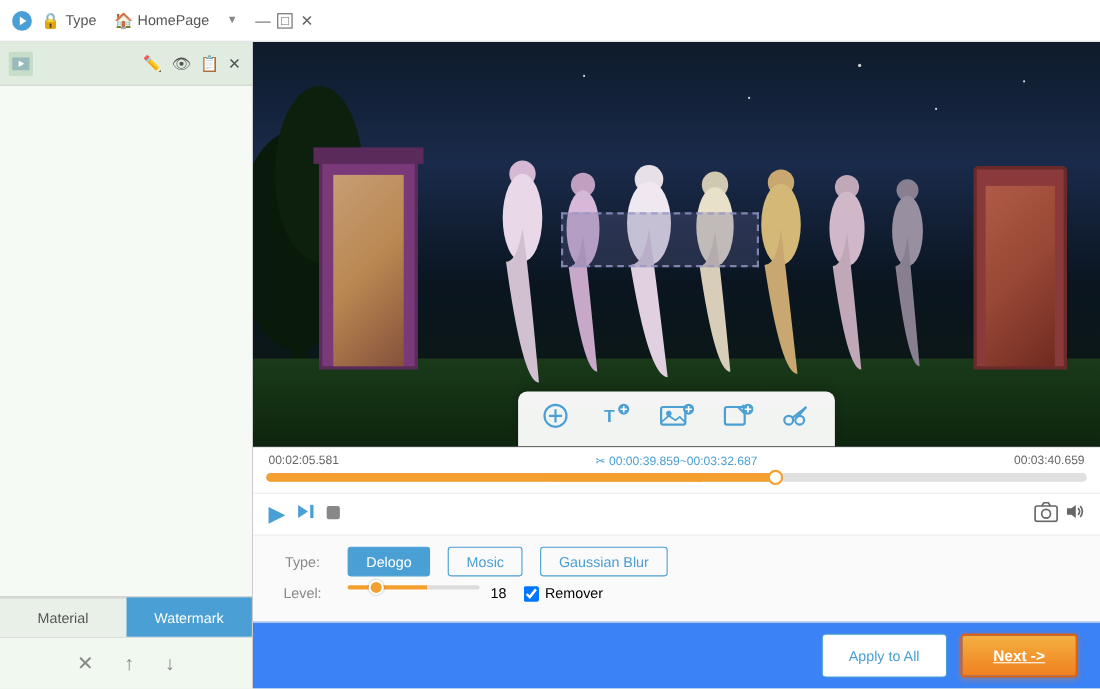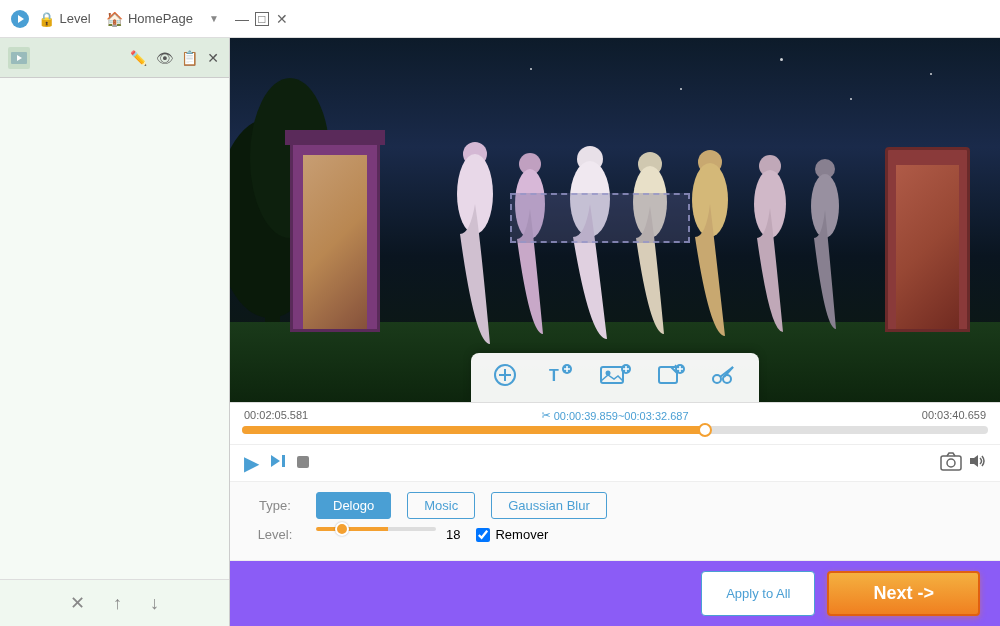--- a/index.html
+++ b/index.html
@@ -469,46 +469,47 @@
       cursor: pointer;
     }
     .preview-checkbox {
       width: 14px;
       height: 14px;
       cursor: pointer;
     }
 
     
     .bottom-bar {
-      background: #8b5cf6;
+      background: #3b82f6;
       padding: 10px 20px;
       display: flex;
       justify-content: flex-end;
       gap: 12px;
       border-top: 1px solid #eee;
     }
     .apply-all-btn {
       padding: 10px 24px;
       background: #fff;
       border: 1px solid #4a9fd4;
       color: #4a9fd4;
       border-radius: 4px;
       cursor: pointer;
       font-size: 13px;
     }
     .next-btn {
-      padding: 10px 44px;
+      padding: 10px 28px;
       background: linear-gradient(180deg, #f4b040 0%, #f08020 100%);
       border: 2px solid #e06010;
       color: #fff;
       border-radius: 4px;
       cursor: pointer;
-      font-size: 18px;
+      font-size: 14px;
       font-weight: bold;
       box-shadow: 0 2px 6px rgba(240,130,30,0.4);
+      text-decoration: underline;
     }
 
     
     .lock-icon { font-size: 14px; }
     .home-icon { font-size: 14px; }
 
     .dropdown-arrow {
       font-size: 10px;
       color: #888;
     }
@@ -534,21 +535,21 @@
 <div class="title-bar">
   <span class="title-bar-logo">
     <svg width="20" height="20" viewBox="0 0 20 20">
       <circle cx="10" cy="10" r="9" fill="#4a9fd4"></circle>
       <polygon points="8,6 14,10 8,14" fill="white"></polygon>
     </svg>
   </span>
   <div class="title-bar-nav">
     <a>
       <span class="lock-icon">🔒</span>
-      <span>Level</span>
+      <span>Type</span>
     </a>
     <a>
       <span class="home-icon">🏠</span>
       <span>HomePage</span>
     </a>
     <span class="dropdown-arrow">▼</span>
   </div>
   <div class="title-bar-controls">
     <button class="title-btn win-minimize">—</button>
     <button class="title-btn win-maximize">□</button>
@@ -567,20 +568,24 @@
           </svg>
       </div>
       <div class="thumb-tools">
         <button class="thumb-tool-btn">✏️</button>
         <button class="thumb-tool-btn">👁</button>
         <button class="thumb-tool-btn">📋</button>
         <button class="thumb-tool-btn">✕</button>
       </div>
     </div>
     <div class="sidebar-content"></div>
+    <div class="sidebar-tabs">
+      <button class="sidebar-tab inactive">Material</button>
+      <button class="sidebar-tab active">Watermark</button>
+    </div>
     <div class="sidebar-actions">
       <button class="action-btn">✕</button>
       <button class="action-btn">↑</button>
       <button class="action-btn">↓</button>
     </div>
   </div>
 
   <div class="content-area">
 
     <div class="video-area">

